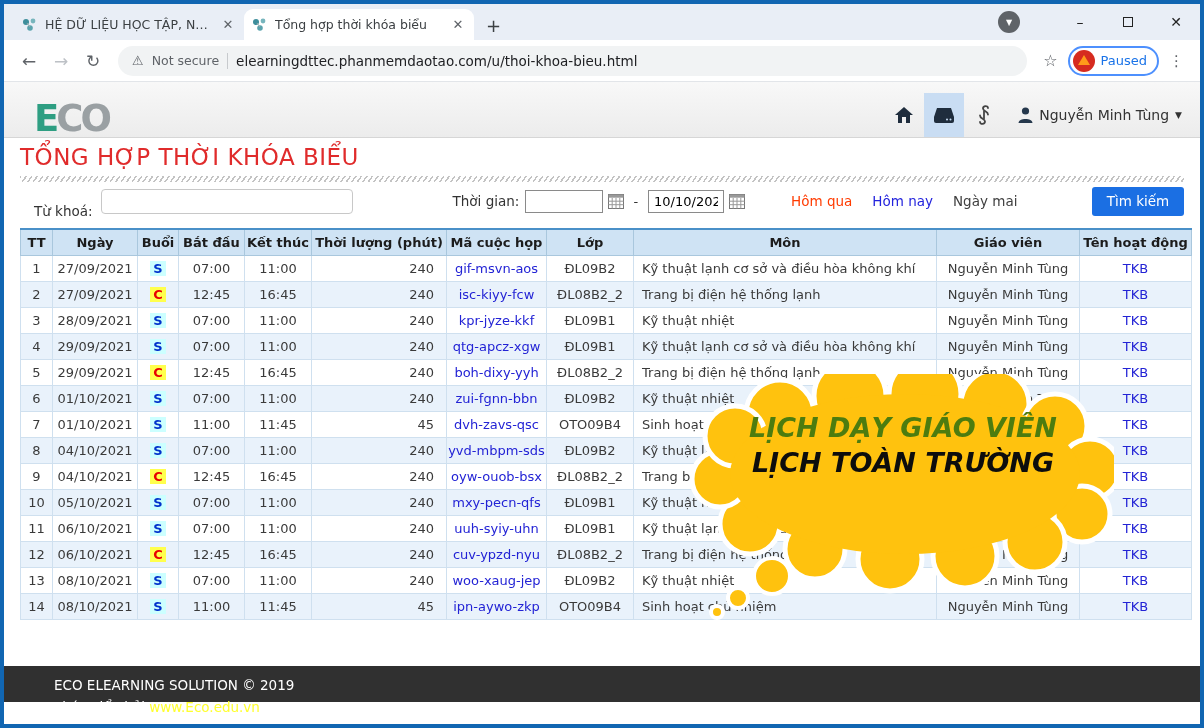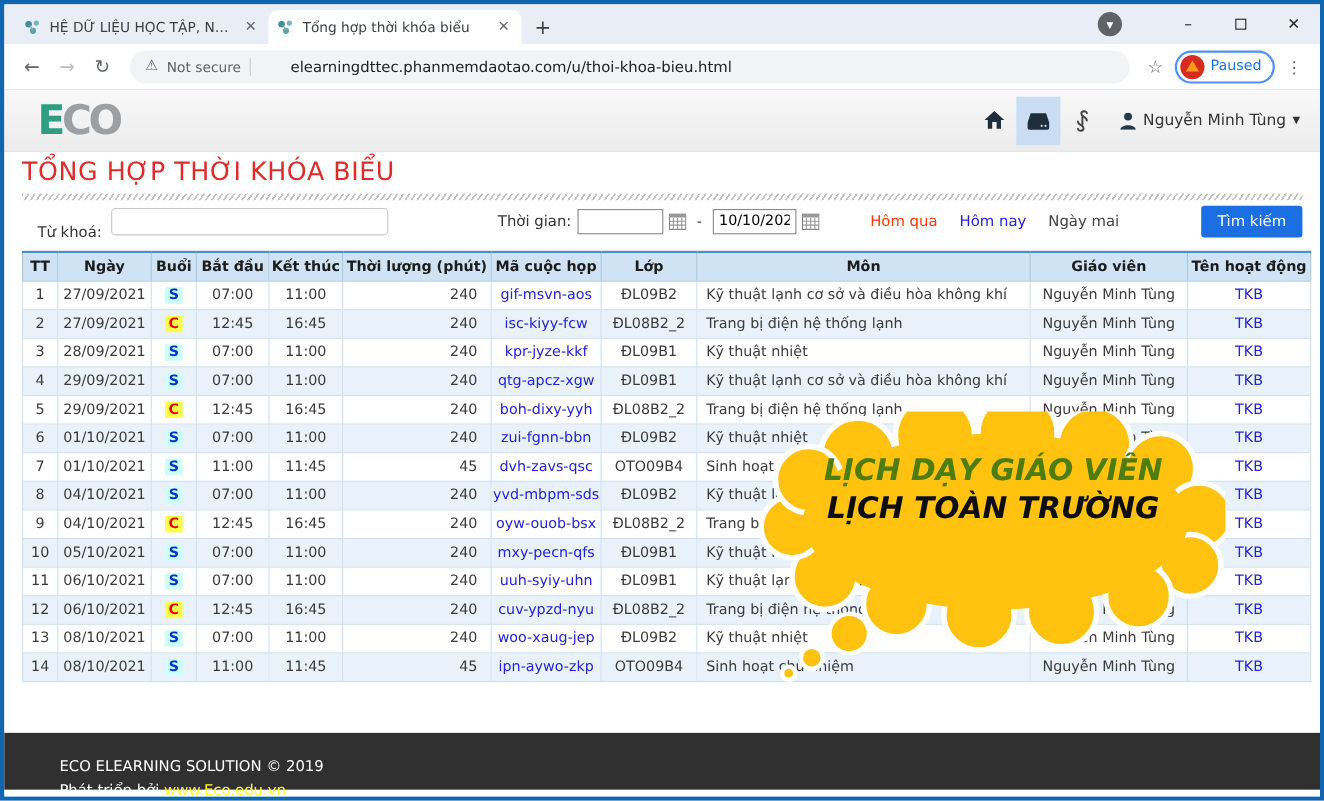--- a/index.html
+++ b/index.html
@@ -21,29 +21,29 @@
   .maximize-box { width:10px; height:10px; border:1.3px solid #222; }
 
   
   .toolbar { height:42px; background:#fff; display:flex; align-items:center; padding:0 12px; gap:6px; border-bottom:1px solid #e2e5e9; }
   .nav-ic { font-size:17px; color:#5f6368; width:26px; text-align:center; }
   .nav-ic.disabled { color:#bdc1c6; }
   .omnibox { flex:1; height:30px; background:#f1f3f4; border-radius:15px; display:flex; align-items:center; padding:0 14px; gap:8px; margin:0 6px; }
   .warn-tri { color:#5f6368; font-size:13px; }
   .notsecure { color:#5f6368; font-size:12.5px; }
   .omni-div { width:1px; height:16px; background:#c7cacd; }
-  .url-text { color:#202124; font-size:13.5px;margin-left:28px; }
+  .url-text { color:#202124; font-size:13.5px; }
   .star-ic { font-size:16px; color:#5f6368; padding:0 4px; }
   .paused-pill { display:flex; align-items:center; gap:6px; border:2px solid #4d90fe; border-radius:15px; padding:2px 10px 2px 3px; color:#1a73e8; font-size:13px; }
   .paused-ava { width:22px; height:22px; border-radius:50%; background:#d62b1f; position:relative; overflow:hidden; }
   .paused-ava:after { content:""; position:absolute; left:5px; top:5px; border-left:6px solid transparent; border-right:6px solid transparent; border-bottom:10px solid #ff9b1a; }
   .dots-ic { color:#5f6368; font-size:15px; letter-spacing:0; padding:0 4px; }
 
   
-  .siteheader { height:56px; background:linear-gradient(#f8f8f8,#ececec); border-bottom:1px solid #d6d6d6; display:flex; align-items:center; padding:0 18px 0 30px; }
+  .siteheader { height:56px; background:linear-gradient(#f8f8f8,#ececec); border-bottom:1px solid #d6d6d6; display:flex; align-items:flex-end; padding:0 18px 0 30px; }
   .logo { font-size:37px; font-weight:bold; letter-spacing:-3px; line-height:1; }
   .logo .l-e { color:#2e9e82; } .logo .l-c,.logo .l-o { color:#9aa0a3; }
   .tagline { margin-left:12px; color:#ef7b3a; font-weight:bold; font-size:13.5px; line-height:1.35; }
   .header-right { margin-left:auto; display:flex; align-items:center; }
   .hdr-ic { width:40px; height:44px; display:flex; align-items:center; justify-content:center; }
   .hdr-ic.hl { background:#c9ddf3; }
   .user-box { display:flex; align-items:center; gap:6px; margin-left:14px; color:#333; font-size:14px; }
   .caret { font-size:9px; color:#333; }
 
   
@@ -78,21 +78,21 @@
   .badge-S { background:#ccffff; color:#0033cc; }
   .badge-C { background:#ffff4d; color:#e80000; }
   .tbl-link { color:#2323d5; text-decoration:none; }
 
   
   .bubble-wrap { position:absolute; left:686px; top:236px; width:424px; height:276px; z-index:5; }
   .bubble-text { position:absolute; left:734px; top:272px; width:330px; z-index:6; text-align:center; font-weight:bold; font-style:italic; font-size:27px; line-height:35px; white-space:nowrap; }
   .bl-0 { color:#3b45c4; } .bl-1 { color:#4d7c0f; } .bl-2 { color:#0d0d0d; }
 
   
-  .footer { height:52px; background:#303030; color:#fff; padding:20px 0 0 50px; font-size:13.5px; line-height:22px; }
+  .footer { height:36px; background:#303030; color:#fff; padding:8px 0 0 50px; font-size:13.5px; line-height:22px; }
   .footer-link { color:#ffff2e; text-decoration:none; }
   .footer-spacer { height:6px; background:#fff; }
 </style>
 </head>
 <body>
 
 <div class="window">
 
   <div class="tabstrip">
     <div class="tab">

